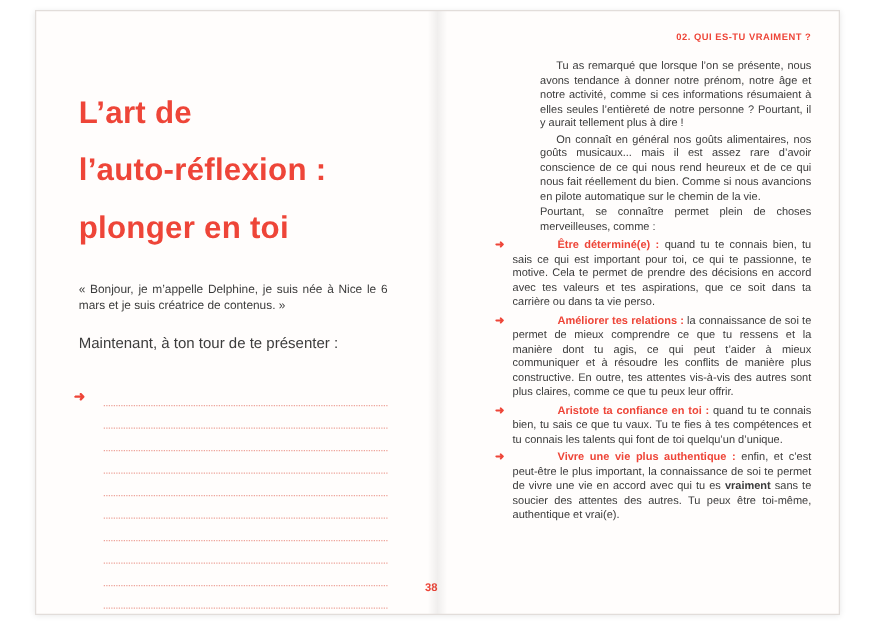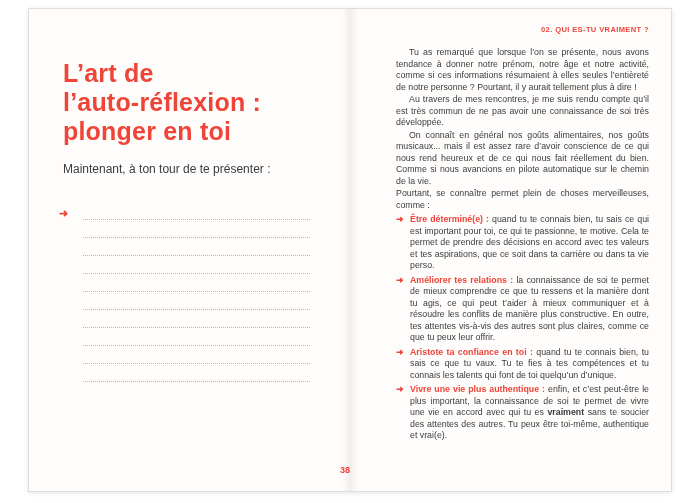--- a/index.html
+++ b/index.html
@@ -32,21 +32,21 @@
   .page-right { padding: 38px 22px 0 46px; }
 
   
   .book-title {
     color: #ee4538;
     font-weight: bold;
     font-size: 25px;
     line-height: 29px;
     letter-spacing: 0.2px;
   }
-  .book-title span { display: block; }
+  .book-title span { display: block; margin-top: 17px; }
   .quote {
     margin-top: 28px;
     font-size: 9.5px;
     line-height: 13px;
     color: #3c3c3c;
     text-align: justify;
   }
   .prompt {
     margin-top: 16px;
     font-size: 12px;
@@ -87,49 +87,50 @@
     font-weight: bold;
     font-size: 7.5px;
     letter-spacing: 0.4px;
   }
   .body-text {
     font-size: 8.8px;
     line-height: 11.5px;
     color: #3b3b3b;
     text-align: justify;
   }
-  .body-text p { margin-bottom: 1px; }
+  .body-text p { margin-bottom: 1px; margin-left: 36px; }
   .body-text p.indent { text-indent: 13px; }
   .bullets { margin-top: 3px; margin-left: 14px; }
   .bullet {
     position: relative;
     margin-bottom: 3px;
     text-align: justify;
   }
   .b-arrow {
     position: absolute;
     left: -14px; top: 0;
     color: #ee4538;
     font-size: 9px;
     font-weight: bold;
   }
-  .b-lead { color: #ee4538; font-weight: bold; }
+  .b-lead { color: #ee4538; font-weight: bold; margin-left: 36px; }
   .b-bold { font-weight: bold; }
 </style>
 </head>
 <body>
 
 <div class="spread">
 
   <div class="page page-left">
     <h1 class="book-title">
       <span>L’art de</span>
       <span>l’auto-réflexion :</span>
       <span>plonger en toi</span>
     </h1>
+    <p class="quote">« Bonjour, je m’appelle Delphine, je suis née à Nice le 6 mars et je suis créatrice de contenus. »</p>
     <p class="prompt">Maintenant, à ton tour de te présenter :</p>
     <div class="writing-area">
       <span class="big-arrow">➜</span>
     <div class="writing-line"></div>
         <div class="writing-line"></div>
         <div class="writing-line"></div>
         <div class="writing-line"></div>
         <div class="writing-line"></div>
         <div class="writing-line"></div>
         <div class="writing-line"></div>
@@ -137,21 +138,20 @@
         <div class="writing-line"></div>
         <div class="writing-line"></div>
       </div>
     <div class="page-number">38</div>
   </div>
 
   <div class="page page-right">
     <div class="chapter-header">02. QUI ES-TU VRAIMENT ?</div>
     <div class="body-text">
       <p class="indent">Tu as remarqué que lorsque l’on se présente, nous avons tendance à donner notre prénom, notre âge et notre activité, comme si ces informations résumaient à elles seules l’entièreté de notre personne ? Pourtant, il y aurait tellement plus à dire !</p>
-      <p class="indent">Au travers de mes rencontres, je me suis rendu compte qu’il est très commun de ne pas avoir une connaissance de soi très développée.</p>
       <p class="indent">On connaît en général nos goûts alimentaires, nos goûts musicaux... mais il est assez rare d’avoir conscience de ce qui nous rend heureux et de ce qui nous fait réellement du bien. Comme si nous avancions en pilote automatique sur le chemin de la vie.</p>
       <p>Pourtant, se connaître permet plein de choses merveilleuses, comme :</p>
 
       <div class="bullets">
         <div class="bullet">
           <span class="b-arrow">➜</span><span class="b-lead">Être déterminé(e) :</span><span> quand tu te connais bien, tu sais ce qui est important pour toi, ce qui te passionne, te motive. Cela te permet de prendre des décisions en accord avec tes valeurs et tes aspirations, que ce soit dans ta carrière ou dans ta vie perso.</span>
         </div>
         <div class="bullet">
           <span class="b-arrow">➜</span><span class="b-lead">Améliorer tes relations :</span><span> la connaissance de soi te permet de mieux comprendre ce que tu ressens et la manière dont tu agis, ce qui peut t’aider à mieux communiquer et à résoudre les conflits de manière plus constructive. En outre, tes attentes vis-à-vis des autres sont plus claires, comme ce que tu peux leur offrir.</span>
         </div>

